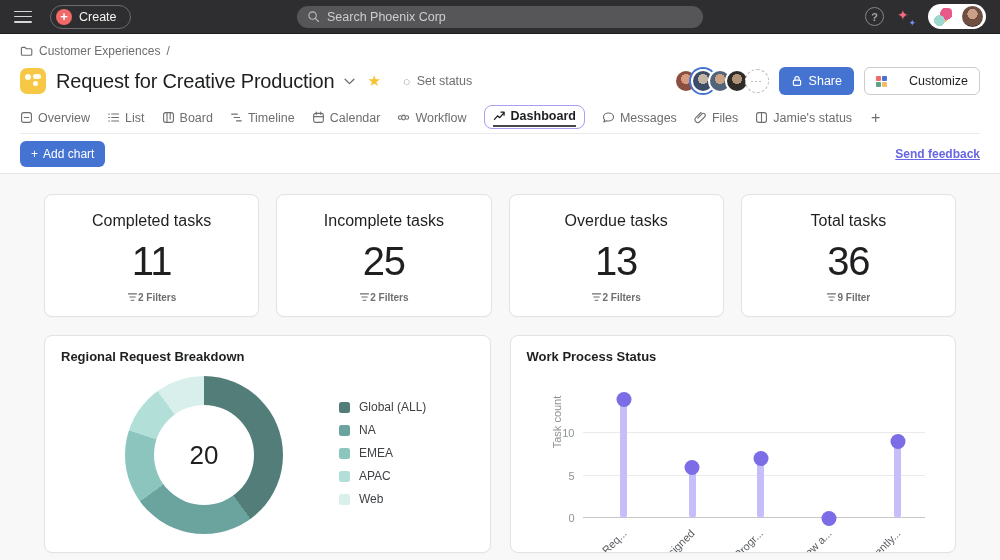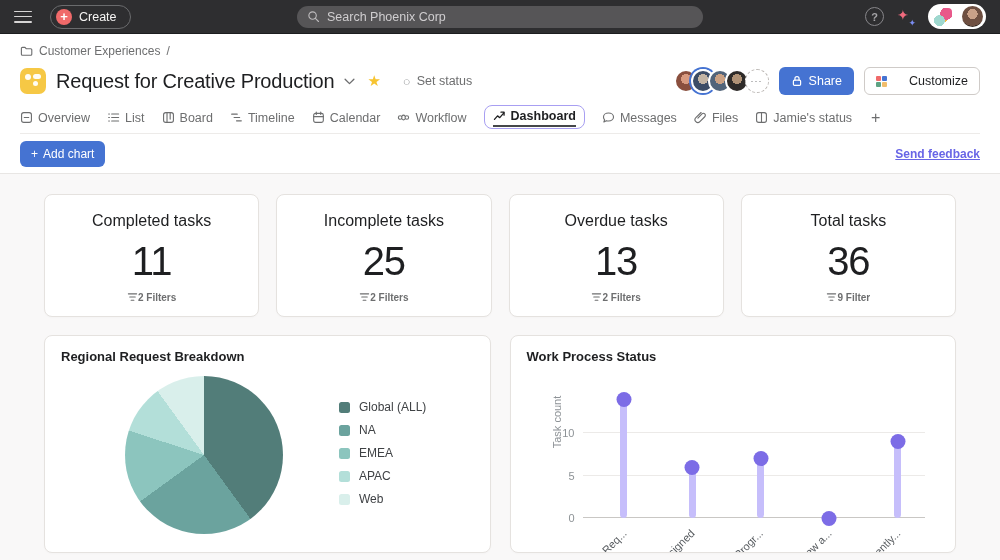--- a/index.html
+++ b/index.html
@@ -322,20 +322,23 @@
       </div>
     </div>
 
     <div class="chart-grid">
 
       <div class="chart-card">
         <div class="chart-title">Regional Request Breakdown</div>
         <div class="donut-body">
           <div class="donut-wrap">
             <div class="donut" style="background: conic-gradient(rgb(82, 125, 121) 0deg, rgb(82, 125, 121) 144deg, rgb(107, 163, 158) 144deg, rgb(107, 163, 158) 234deg, rgb(140, 197, 190) 234deg, rgb(140, 197, 190) 288deg, rgb(179, 223, 217) 288deg, rgb(179, 223, 217) 324deg, rgb(217, 239, 235) 324deg, rgb(217, 239, 235) 360deg);"></div>
+            <div class="donut-hole">
+              <span class="donut-center">20</span>
+            </div>
           </div>
           <div class="legend">
             <div class="legend-item">
               <span class="legend-swatch" style="background: rgb(82, 125, 121);"></span>
               <span class="legend-label">Global (ALL)</span>
             </div>
             <div class="legend-item">
               <span class="legend-swatch" style="background: rgb(107, 163, 158);"></span>
               <span class="legend-label">NA</span>
             </div>

